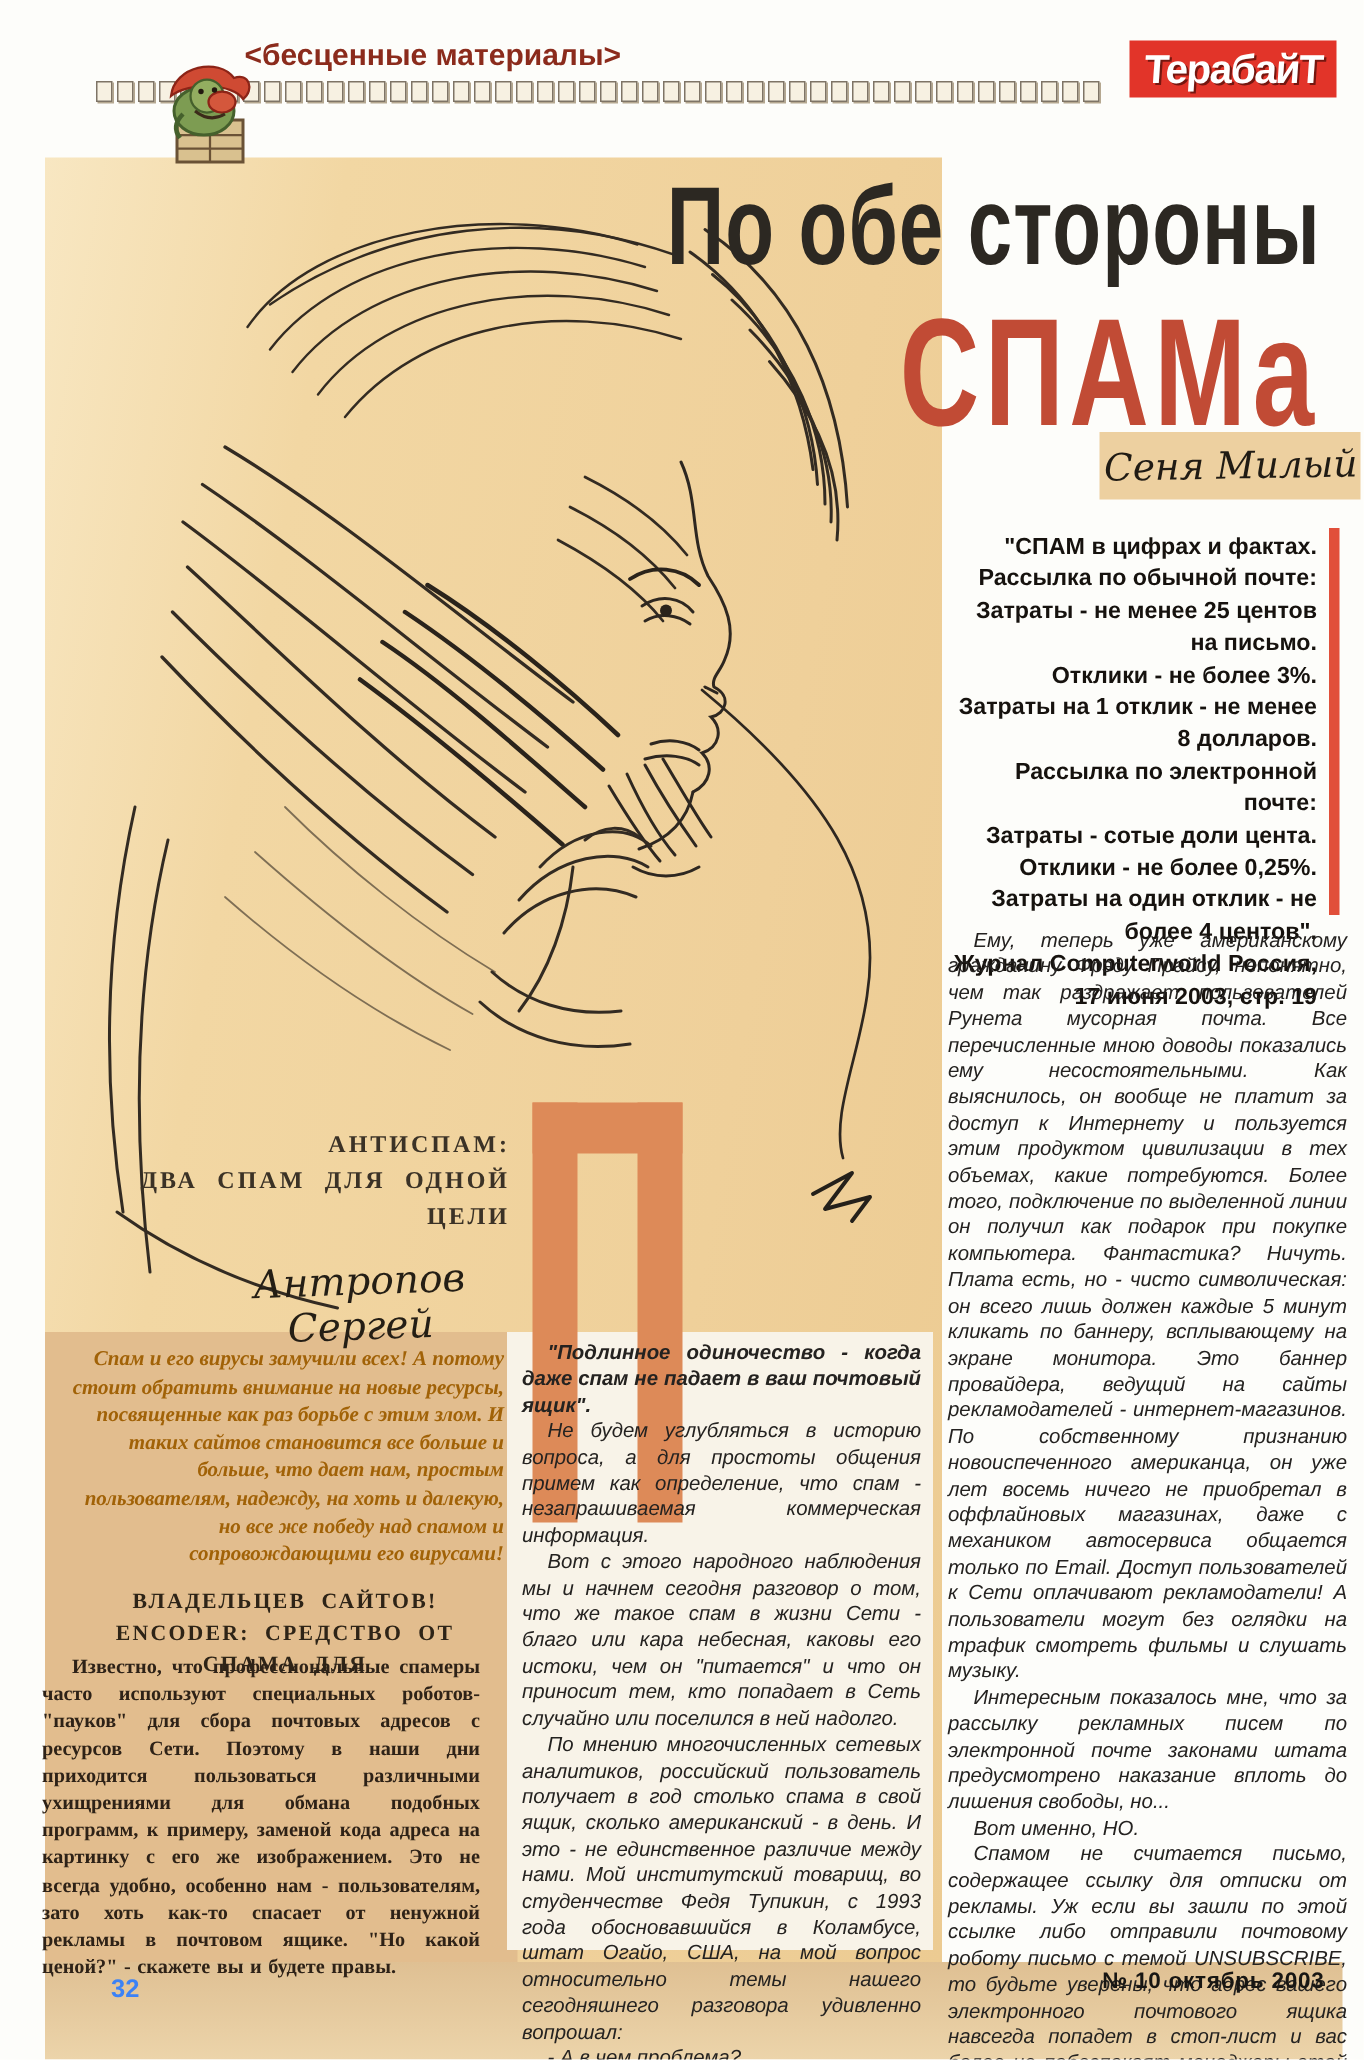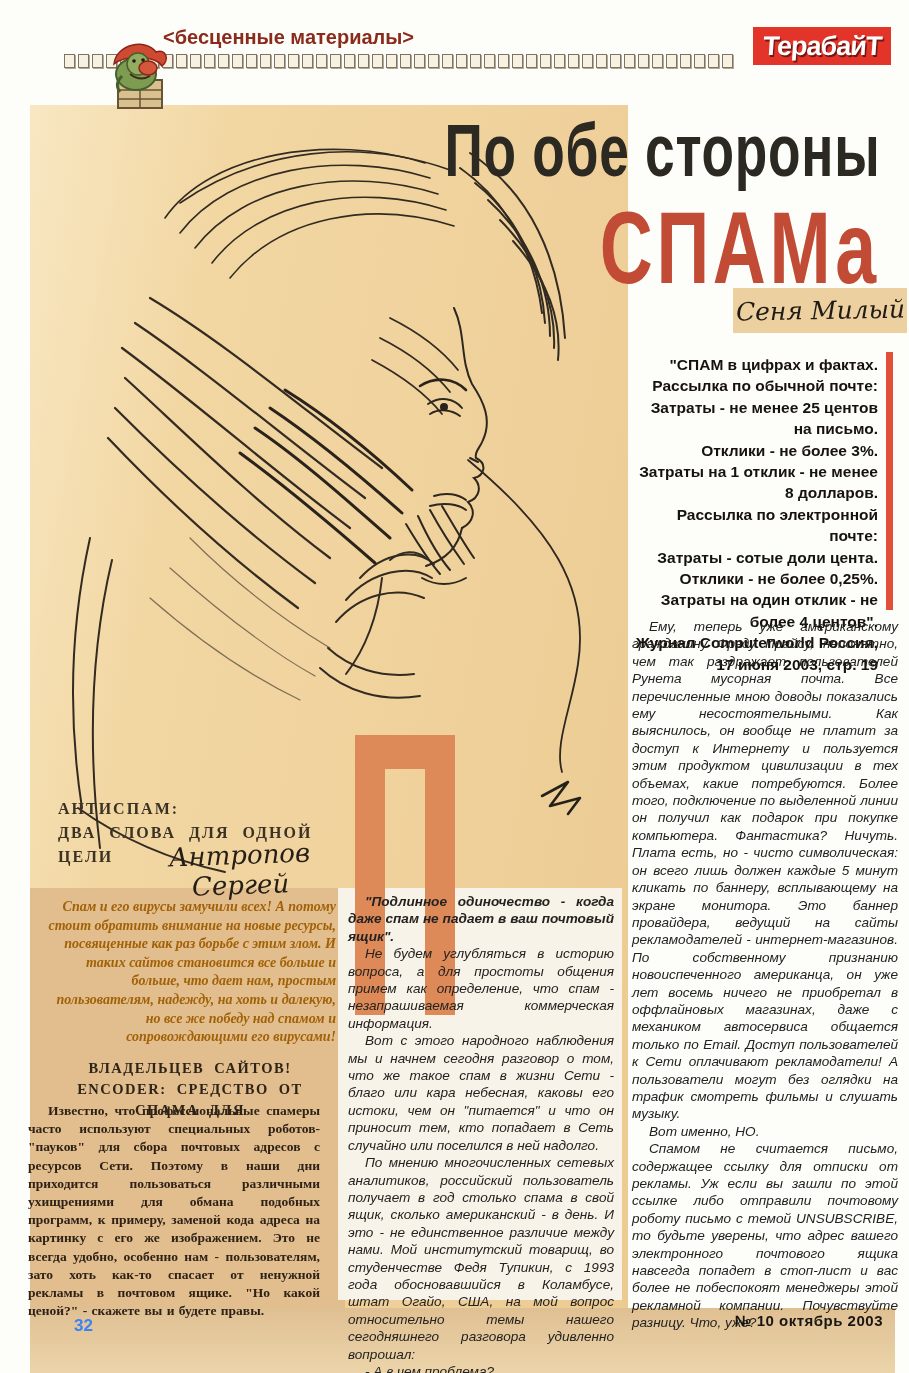--- a/index.html
+++ b/index.html
@@ -45,21 +45,21 @@
 
   .mid-panel{position:absolute;left:338px;top:888px;width:284px;height:412px;background:#f8f3e8;z-index:1;}
 
   
   .drop-p{position:absolute;left:355px;top:735px;width:100px;height:280px;z-index:2;}
   .drop-p .bar{position:absolute;left:0;top:0;width:100%;height:34px;background:#dd8a58;}
   .drop-p .leg-l{position:absolute;left:0;top:0;width:30px;height:100%;background:#dd8a58;}
   .drop-p .leg-r{position:absolute;right:0;top:0;width:30px;height:100%;background:#dd8a58;}
 
   
-  .antispam-head{position:absolute;left:58px;top:797px;width:282px;text-align:left;z-index:3;
+  .antispam-head{position:absolute;left:58px;top:752px;width:282px;text-align:right;z-index:3;
     font-family:"Liberation Serif",serif;font-weight:bold;font-size:16px;line-height:24px;
     letter-spacing:2px;word-spacing:7px;color:#3b3226;}
   .antispam-author{position:absolute;left:140px;top:840px;width:200px;text-align:center;z-index:3;
     font-family:"DejaVu Serif",serif;font-style:italic;font-size:26px;color:#241e15;transform:rotate(-2deg);}
   .dark-block{position:absolute;left:30px;top:888px;width:315px;height:422px;background:#e2bd8e;z-index:1;}
   .intro-italic{position:absolute;left:40px;top:898px;width:296px;z-index:3;text-align:right;
     font-family:"Liberation Serif",serif;font-style:italic;font-weight:bold;
     font-size:14px;line-height:18.6px;color:#a16207;}
   .encoder-head{position:absolute;left:44px;top:1058px;width:292px;text-align:center;z-index:3;
     font-family:"Liberation Serif",serif;font-weight:bold;font-size:14.5px;line-height:21px;
@@ -195,21 +195,21 @@
 Рассылка по электронной почте:
 Затраты - сотые доли цента.
 Отклики - не более 0,25%.
 Затраты на один отклик - не более 4 центов".
 Журнал Computerworld Россия,
 17 июня 2003, стр. 19</div>
   <div class="quote-bar"></div>
 
   <div class="antispam-head">
     <div>АНТИСПАМ:</div>
-    <div>ДВА СЛОВА ДЛЯ ОДНОЙ ЦЕЛИ</div>
+    <div>ДВА СПАМ ДЛЯ ОДНОЙ ЦЕЛИ</div>
   </div>
   <div class="antispam-author">Антропов Сергей</div>
   <div class="dark-block"></div>
   <div class="intro-italic">Спам и его вирусы замучили всех! А потому стоит обратить внимание на новые ресурсы, посвященные как раз борьбе с этим злом. И таких сайтов становится все больше и больше, что дает нам, простым пользователям, надежду, на хоть и далекую, но все же победу над спамом и сопровождающими его вирусами!</div>
   <div class="encoder-head">
     <div>ВЛАДЕЛЬЦЕВ САЙТОВ!</div>
     <div>ENCODER: СРЕДСТВО ОТ СПАМА ДЛЯ</div>
   </div>
   <div class="encoder-body">
     <p>Известно, что профессиональные спамеры часто используют специальных роботов-"пауков" для сбора почтовых адресов с ресурсов Сети. Поэтому в наши дни приходится пользоваться различными ухищрениями для обмана подобных программ, к примеру, заменой кода адреса на картинку с его же изображением. Это не всегда удобно, особенно нам - пользователям, зато хоть как-то спасает от ненужной рекламы в почтовом ящике. "Но какой ценой?" - скажете вы и будете правы.</p>
@@ -224,20 +224,21 @@
   <div class="col mid-col">
     <p class="lead">"Подлинное одиночество - когда даже спам не падает в ваш почтовый ящик".</p>
     <p>Не будем углубляться в историю вопроса, а для простоты общения примем как определение, что спам - незапрашиваемая коммерческая информация.</p>
     <p>Вот с этого народного наблюдения мы и начнем сегодня разговор о том, что же такое спам в жизни Сети - благо или кара небесная, каковы его истоки, чем он "питается" и что он приносит тем, кто попадает в Сеть случайно или поселился в ней надолго.</p>
     <p>По мнению многочисленных сетевых аналитиков, российский пользователь получает в год столько спама в свой ящик, сколько американский - в день. И это - не единственное различие между нами. Мой институтский товарищ, во студенчестве Федя Тупикин, с 1993 года обосновавшийся в Коламбусе, штат Огайо, США, на мой вопрос относительно темы нашего сегодняшнего разговора удивленно вопрошал:</p>
     <p>- А в чем проблема?</p>
   </div>
 
   <div class="col right-col">
     <p>Ему, теперь уже американскому гражданину Фрэду Прайсу, непонятно, чем так раздражает пользователей Рунета мусорная почта. Все перечисленные мною доводы показались ему несостоятельными. Как выяснилось, он вообще не платит за доступ к Интернету и пользуется этим продуктом цивилизации в тех объемах, какие потребуются. Более того, подключение по выделенной линии он получил как подарок при покупке компьютера. Фантастика? Ничуть. Плата есть, но - чисто символическая: он всего лишь должен каждые 5 минут кликать по баннеру, всплывающему на экране монитора. Это баннер провайдера, ведущий на сайты рекламодателей - интернет-магазинов. По собственному признанию новоиспеченного американца, он уже лет восемь ничего не приобретал в оффлайновых магазинах, даже с механиком автосервиса общается только по Email. Доступ пользователей к Сети оплачивают рекламодатели! А пользователи могут без оглядки на трафик смотреть фильмы и слушать музыку.</p>
+    <p>Интересным показалось мне, что за рассылку рекламных писем по электронной почте законами штата предусмотрено наказание вплоть до лишения свободы, но...</p>
     <p>Вот именно, НО.</p>
     <p>Спамом не считается письмо, содержащее ссылку для отписки от рекламы. Уж если вы зашли по этой ссылке либо отправили почтовому роботу письмо с темой UNSUBSCRIBE, то будьте уверены, что адрес вашего электронного почтового ящика навсегда попадет в стоп-лист и вас более не побеспокоят менеджеры этой рекламной компании. Почувствуйте разницу. Что, уже?</p>
   </div>
 
   <div class="footer-strip"></div>
   <div class="page-num">32</div>
   <div class="issue">№ 10 октябрь 2003</div>
 
 </div>
 

